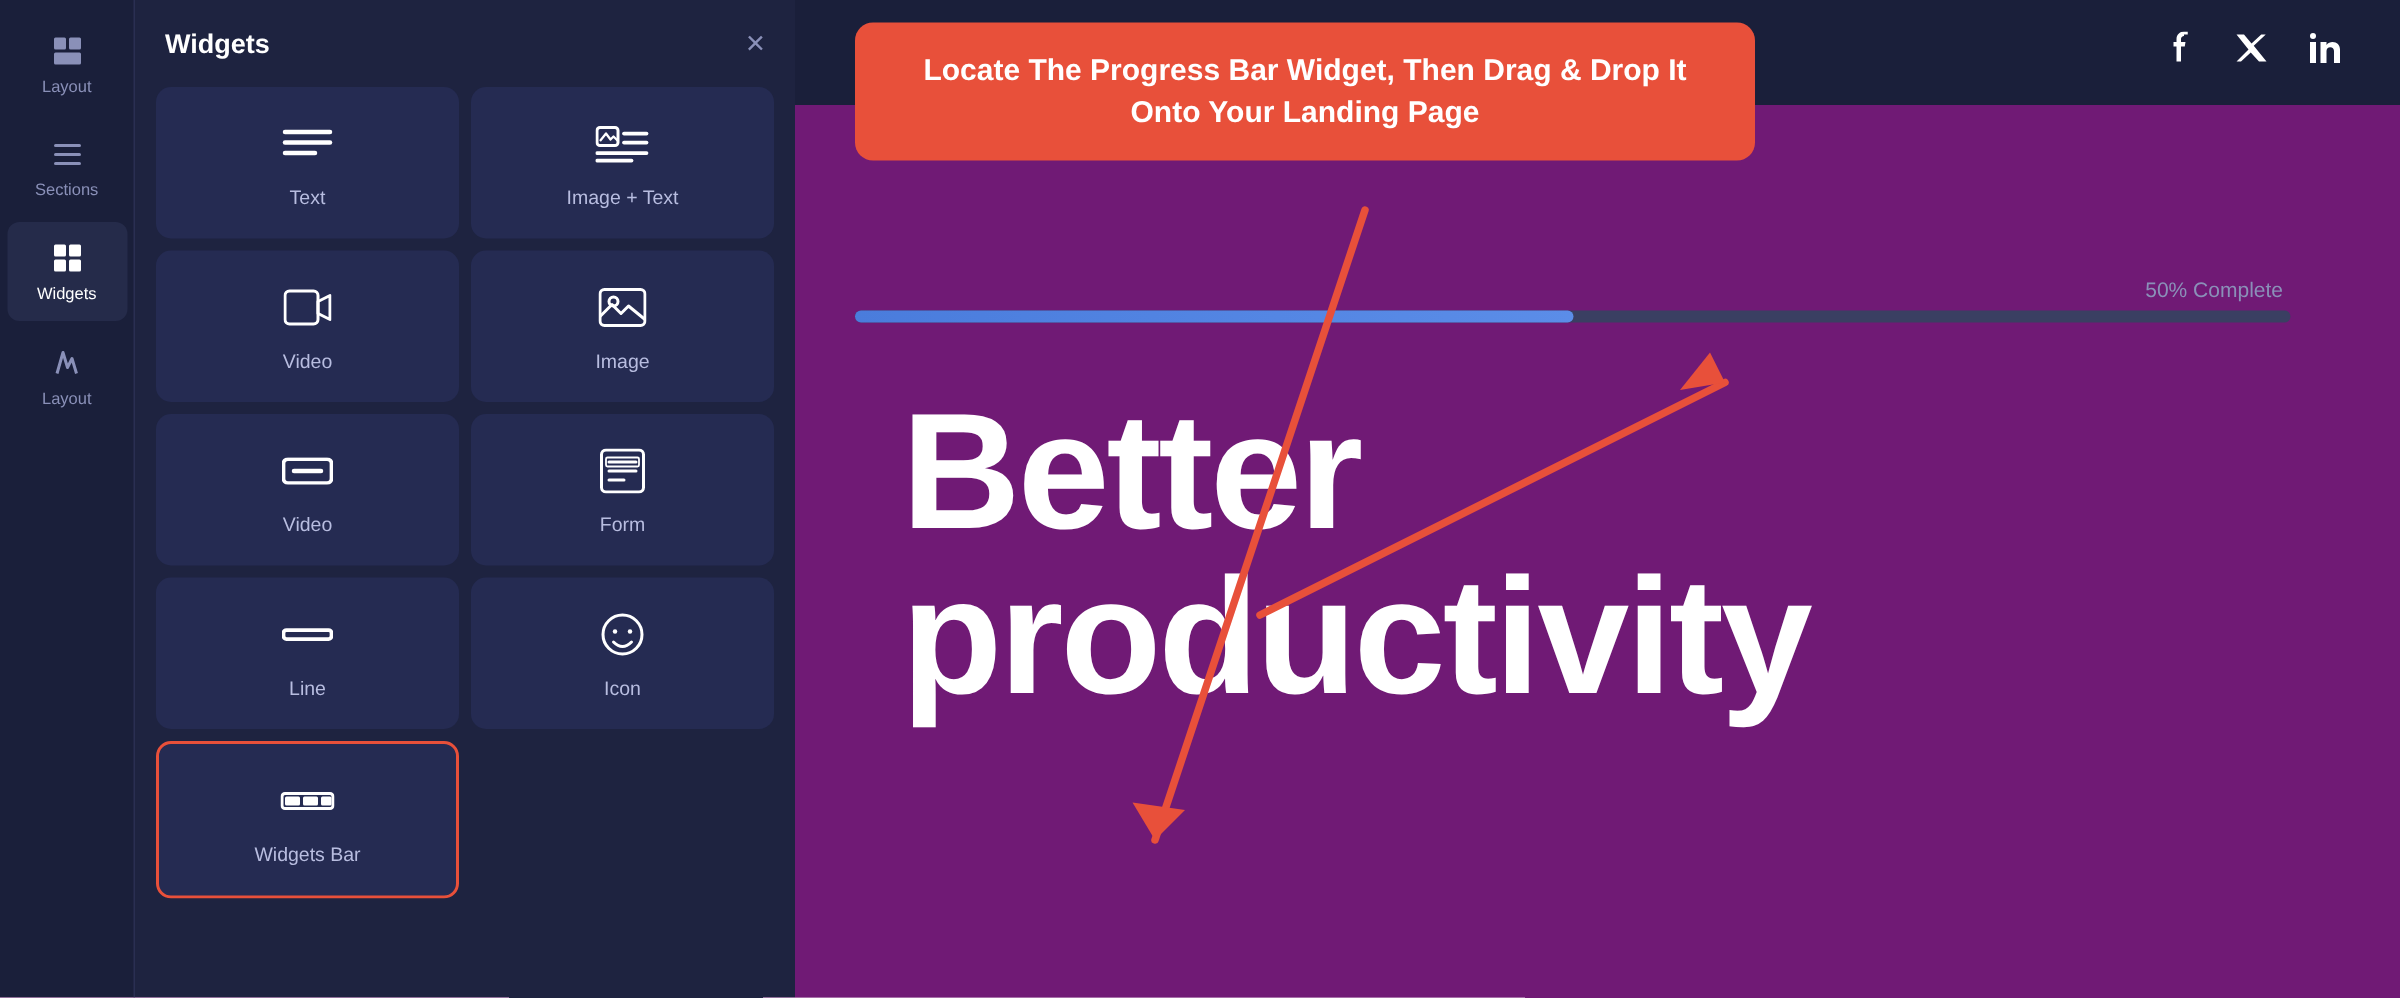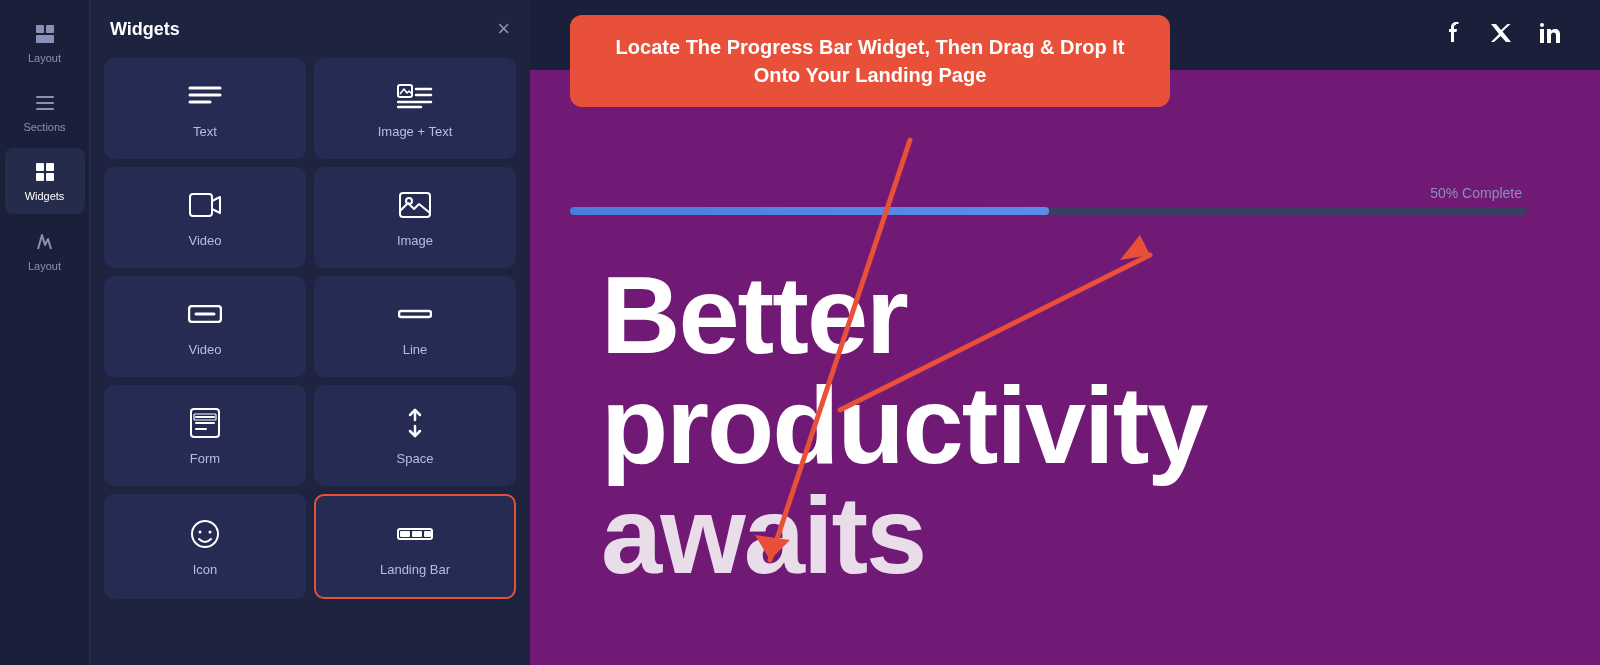--- a/index.html
+++ b/index.html
@@ -340,51 +340,40 @@
         <svg width="34" height="18" viewBox="0 0 34 18" fill="none">
           <rect x="1" y="1" width="32" height="16" rx="3" stroke="white" stroke-width="2.5"></rect>
           <line x1="8" y1="9" x2="26" y2="9" stroke="white" stroke-width="3" stroke-linecap="round"></line>
         </svg>
       </div>
       <span class="widget-label">Video</span>
     </div>
 
     <div class="widget-item">
       <div class="widget-icon">
-        <svg width="34" height="14" viewBox="0 0 34 14" fill="none">
-          <rect x="1" y="4" width="32" height="6" rx="2" stroke="white" stroke-width="2.5" fill="none"></rect>
-        </svg>
-      </div>
-      <span class="widget-label">Line</span>
-    </div>
-
-    <div class="widget-item">
-      <div class="widget-icon">
         <svg width="30" height="30" viewBox="0 0 30 30" fill="none">
           <rect x="1" y="1" width="28" height="28" rx="3" stroke="white" stroke-width="2" fill="none"></rect>
           <line x1="6" y1="9" x2="24" y2="9" stroke="white" stroke-width="2" stroke-linecap="round"></line>
           <line x1="6" y1="15" x2="24" y2="15" stroke="white" stroke-width="2" stroke-linecap="round"></line>
           <line x1="6" y1="21" x2="16" y2="21" stroke="white" stroke-width="2" stroke-linecap="round"></line>
           <rect x="4" y="6" width="22" height="6" rx="1" stroke="white" stroke-width="1.2" fill="none"></rect>
         </svg>
       </div>
       <span class="widget-label">Form</span>
     </div>
 
     <div class="widget-item">
       <div class="widget-icon">
-        <svg width="28" height="30" viewBox="0 0 28 30" fill="none">
-          <line x1="14" y1="2" x2="14" y2="12" stroke="white" stroke-width="2.5" stroke-linecap="round"></line>
-          <path d="M9 7 L14 2 L19 7" stroke="white" stroke-width="2.5" fill="none" stroke-linejoin="round" stroke-linecap="round"></path>
-          <line x1="14" y1="28" x2="14" y2="18" stroke="white" stroke-width="2.5" stroke-linecap="round"></line>
-          <path d="M9 23 L14 28 L19 23" stroke="white" stroke-width="2.5" fill="none" stroke-linejoin="round" stroke-linecap="round"></path>
-        </svg>
-      </div>
-      <span class="widget-label">Space</span>
-    </div>
+        <svg width="34" height="14" viewBox="0 0 34 14" fill="none">
+          <rect x="1" y="4" width="32" height="6" rx="2" stroke="white" stroke-width="2.5" fill="none"></rect>
+        </svg>
+      </div>
+      <span class="widget-label">Line</span>
+    </div>
+
 
     <div class="widget-item">
       <div class="widget-icon">
         <svg width="30" height="30" viewBox="0 0 30 30" fill="none">
           <circle cx="15" cy="15" r="13" stroke="white" stroke-width="2" fill="none"></circle>
           <circle cx="10" cy="13" r="1.5" fill="white"></circle>
           <circle cx="20" cy="13" r="1.5" fill="white"></circle>
           <path d="M9 20 Q15 26 21 20" stroke="white" stroke-width="2" fill="none" stroke-linecap="round"></path>
         </svg>
       </div>
@@ -393,21 +382,21 @@
 
     <div class="widget-item highlight">
       <div class="widget-icon">
         <svg width="36" height="18" viewBox="0 0 36 18" fill="none">
           <rect x="1" y="4" width="34" height="10" rx="2" stroke="white" stroke-width="2" fill="none"></rect>
           <rect x="3" y="6" width="10" height="6" rx="1" fill="white"></rect>
           <rect x="15" y="6" width="10" height="6" rx="1" fill="white"></rect>
           <rect x="27" y="6" width="7" height="6" rx="1" fill="white"></rect>
         </svg>
       </div>
-      <span class="widget-label">Landing Bar</span>
+      <span class="widget-label">Widgets Bar</span>
     </div>
   </div>
 </div>
 
 <div class="main-content">
 
   <div class="main-topbar">
     <span class="social-icon">
       <svg width="18" height="22" viewBox="0 0 18 22" fill="none">
         <path d="M12 2H14.5V0H12C9.24 0 7 2.24 7 5V7H5V10H7V20H10V10H12.5L13 7H10V5C10 3.9 10.9 3 12 3Z" fill="white"></path>
@@ -434,21 +423,20 @@
   <div class="progress-section">
     <div class="progress-label">50% Complete</div>
     <div class="progress-track">
       <div class="progress-fill" style="width: 50%;"></div>
     </div>
   </div>
 
   <div class="hero-text">
     <div class="hero-line1">Better</div>
     <div class="hero-line2">productivity</div>
-    <div class="hero-line3">awaits</div>
   </div>
 
   <svg class="arrows-overlay" viewBox="0 0 1070 665" preserveAspectRatio="none">
 
     <line x1="380" y1="140" x2="240" y2="560" stroke="#e8503a" stroke-width="5" stroke-linecap="round"></line>
     <polygon points="240,560 225,535 260,540" fill="#e8503a"></polygon>
 
     <line x1="310" y1="410" x2="620" y2="255" stroke="#e8503a" stroke-width="5" stroke-linecap="round"></line>
     <polygon points="620,255 590,260 610,235" fill="#e8503a"></polygon>
   </svg>

